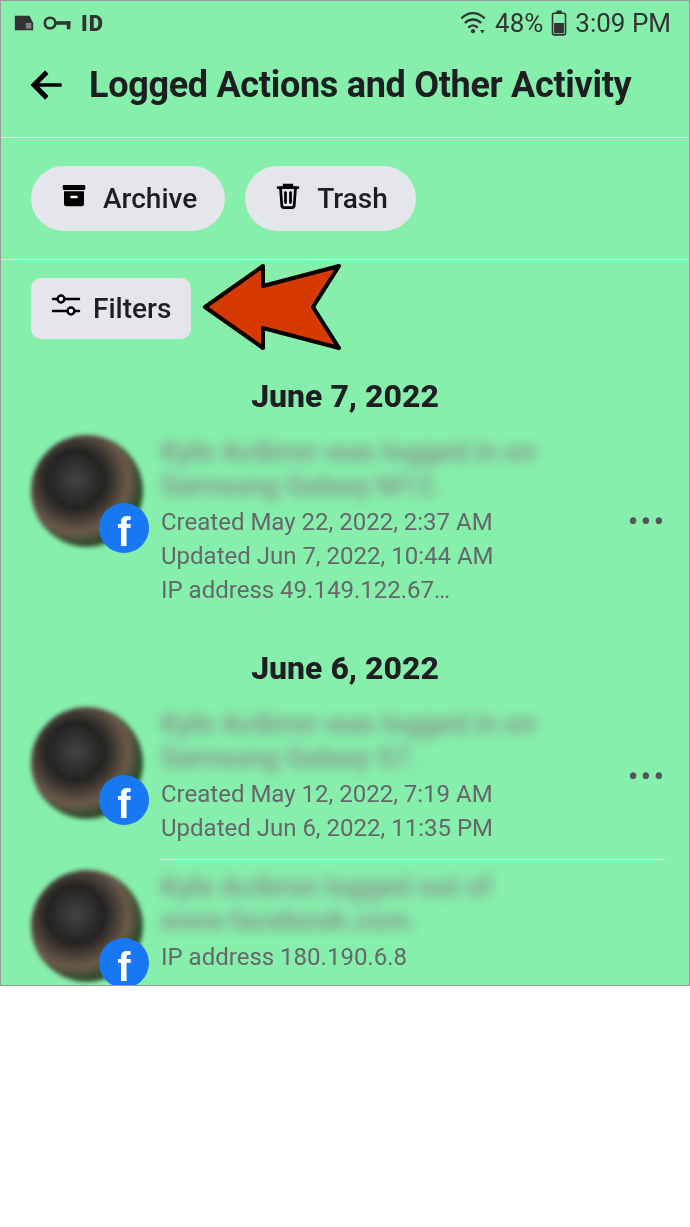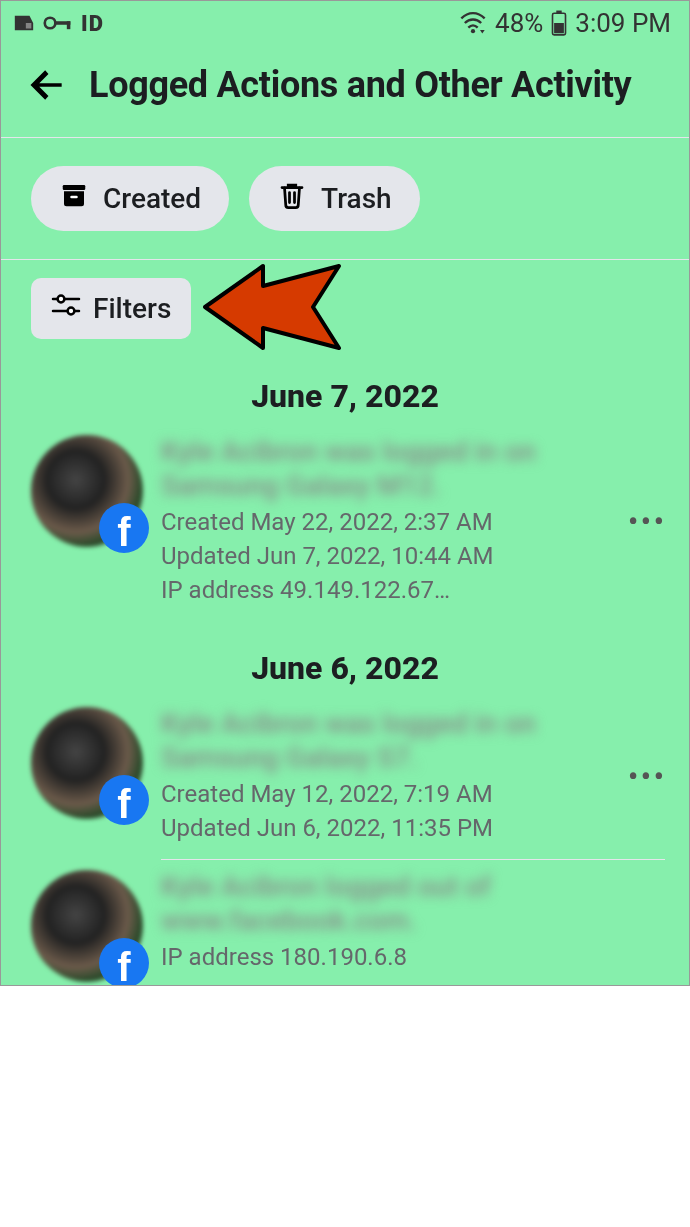--- a/index.html
+++ b/index.html
@@ -89,21 +89,21 @@
 
 <div class="action-row">
   <div class="pill">
     <span>
       <svg width="30" height="30" viewBox="0 0 24 24">
             <rect x="3" y="4" width="18" height="4" rx="1" fill="#000"></rect>
             <path d="M5 10h14v9a1 1 0 0 1-1 1H6a1 1 0 0 1-1-1zM9 13h6" stroke="#000" stroke-width="2" fill="#000"></path>
             <rect x="9" y="12.5" width="6" height="2" rx="1" fill="#fff"></rect>
           </svg>
     </span>
-    <span>Created</span>
+    <span>Archive</span>
   </div>
   <div class="pill">
     <span>
       <svg width="30" height="30" viewBox="0 0 24 24">
             <path d="M4 6h16M9 6V4h6v2M6 6l1 14a2 2 0 0 0 2 2h6a2 2 0 0 0 2-2l1-14M10 10v8M14 10v8" stroke="#000" stroke-width="2.2" fill="none" stroke-linecap="round"></path>
           </svg>
     </span>
     <span>Trash</span>
   </div>
 </div>

